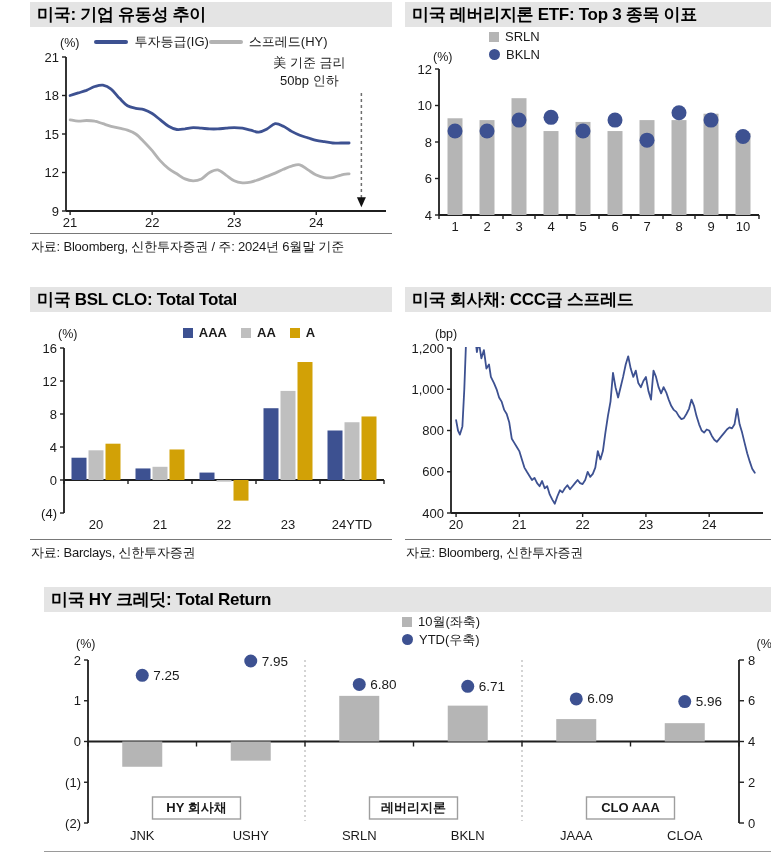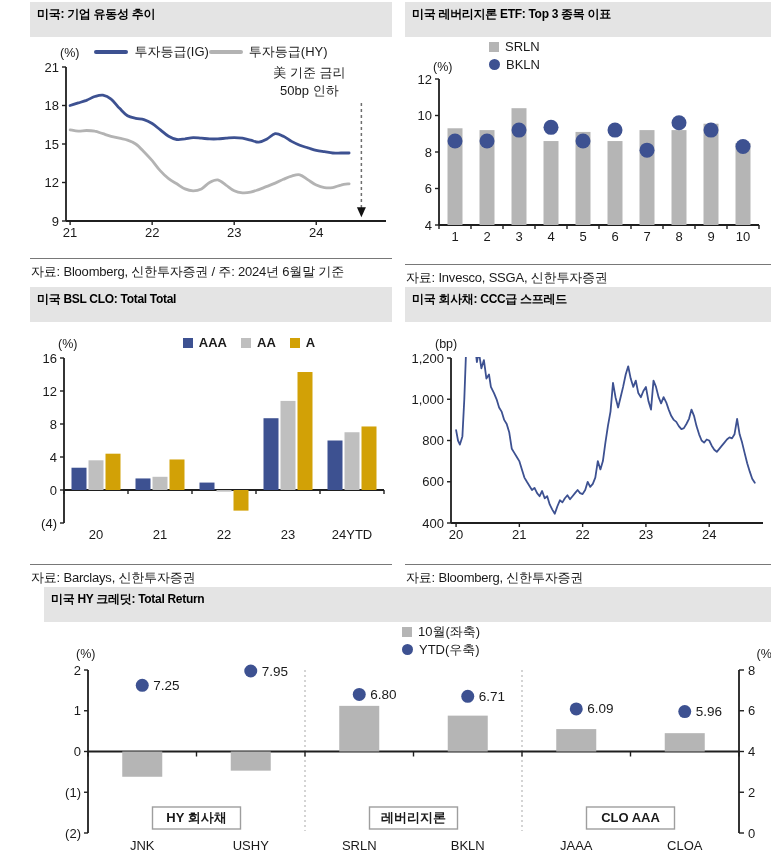--- a/index.html
+++ b/index.html
@@ -1,48 +1,48 @@
 <!DOCTYPE html>
 <html><head>
 <meta charset="utf-8">
 <style>
   *{margin:0;padding:0;box-sizing:border-box}
   html,body{background:#fff}
   body{width:771px;height:852px;position:relative;font-family:"Liberation Sans","DejaVu Sans",sans-serif;color:#111;overflow:hidden}
   .panel{position:absolute}
-  .ptitle{height:35px;line-height:25px;background:#E4E4E4;font-weight:700;font-size:12px;padding-left:7px;letter-spacing:-0.3px;color:#000}
+  .ptitle{height:25px;line-height:25px;background:#E4E4E4;font-weight:700;font-size:17px;padding-left:7px;letter-spacing:-0.3px;color:#000}
   .chead{position:relative}
   .unit{position:absolute;bottom:1px;font-size:12.5px;color:#1a1a1a}
   .legend-row{display:flex;justify-content:center;align-items:flex-end;height:100%;padding-bottom:2px}
   .legend-stack{position:absolute;top:2px;display:flex;flex-direction:column;gap:3px}
   .li{display:flex;align-items:center;gap:6px;font-size:13px;color:#1a1a1a;line-height:15px}
   .sw-line{width:34px;height:4px;border-radius:2px;display:inline-block}
   .sw-square{width:10px;height:10px;display:inline-block}
   .sw-dot{width:11px;height:11px;border-radius:50%;display:inline-block}
   .cbody{font-size:0;line-height:0}
-  .csrc{border-top:1.5px solid #787878;margin-top:17px;padding:4px 0 0 1px;font-size:13px;color:#1a1a1a;letter-spacing:-0.2px}
+  .csrc{border-top:1.5px solid #787878;margin-top:2px;padding:4px 0 0 1px;font-size:13px;color:#1a1a1a;letter-spacing:-0.2px}
   .bline{border-top:1.5px solid #9a9a9a;margin-top:2px}
   svg{display:block}
   svg text{font-family:"Liberation Sans","DejaVu Sans",sans-serif;fill:#1a1a1a}
 </style>
 </head>
 <body>
 
 <section class="panel" style="left:30px;top:2px;width:362px">
   <header class="ptitle">미국: 기업 유동성 추이</header>
   <div class="chead" style="height: 24px;">
       <span class="unit" style="left: 30px;">(%)</span>
       <div class="legend-row" style="">
         <div class="li">
           <span class="sw-line" style="background: rgb(61, 81, 145);"></span>
           <span>투자등급(IG)</span>
         </div>
         <div class="li">
           <span class="sw-line" style="background: rgb(179, 179, 179);"></span>
-          <span>투자등급(HY)</span>
+          <span>스프레드(HY)</span>
         </div>
       </div>
     </div>
   <div class="cbody">
       <svg width="362" height="180" viewBox="0 0 362 180">
         <line x1="36" y1="6" x2="36" y2="160" stroke="#1F1F1F" stroke-width="1.8"></line>
         <line x1="32" y1="160" x2="36" y2="160" stroke="#1F1F1F" stroke-width="1.4"></line>
         <text x="29" y="164.5" text-anchor="end" font-size="13">9</text>
         <line x1="32" y1="121.5" x2="36" y2="121.5" stroke="#1F1F1F" stroke-width="1.4"></line>
         <text x="29" y="126" text-anchor="end" font-size="13">12</text>
@@ -136,21 +136,20 @@
         <circle cx="114" cy="55.10000000000001" r="7.5" fill="#3D5191"></circle>
         <circle cx="146" cy="52.36250000000001" r="7.5" fill="#3D5191"></circle>
         <circle cx="178" cy="66.05000000000001" r="7.5" fill="#3D5191"></circle>
         <circle cx="210" cy="55.10000000000001" r="7.5" fill="#3D5191"></circle>
         <circle cx="242" cy="75.17500000000001" r="7.5" fill="#3D5191"></circle>
         <circle cx="274" cy="47.80000000000001" r="7.5" fill="#3D5191"></circle>
         <circle cx="306" cy="55.10000000000001" r="7.5" fill="#3D5191"></circle>
         <circle cx="338" cy="71.52499999999999" r="7.5" fill="#3D5191"></circle>
       </svg>
     </div>
-  <footer class="csrc">자료: Invesco, SSGA, 신한투자증권</footer>
 </section>
 
 <section class="panel" style="left:30px;top:287px;width:362px">
   <header class="ptitle">미국 BSL CLO: Total Total</header>
   <div class="chead" style="height: 30px;">
       <span class="unit" style="left: 28px;">(%)</span>
       <div class="legend-row" style="gap: 14px; padding-left: 76px; font-weight: bold;">
         <div class="li">
           <span class="sw-square" style="background: rgb(61, 81, 145);"></span>
           <span>AAA</span>

